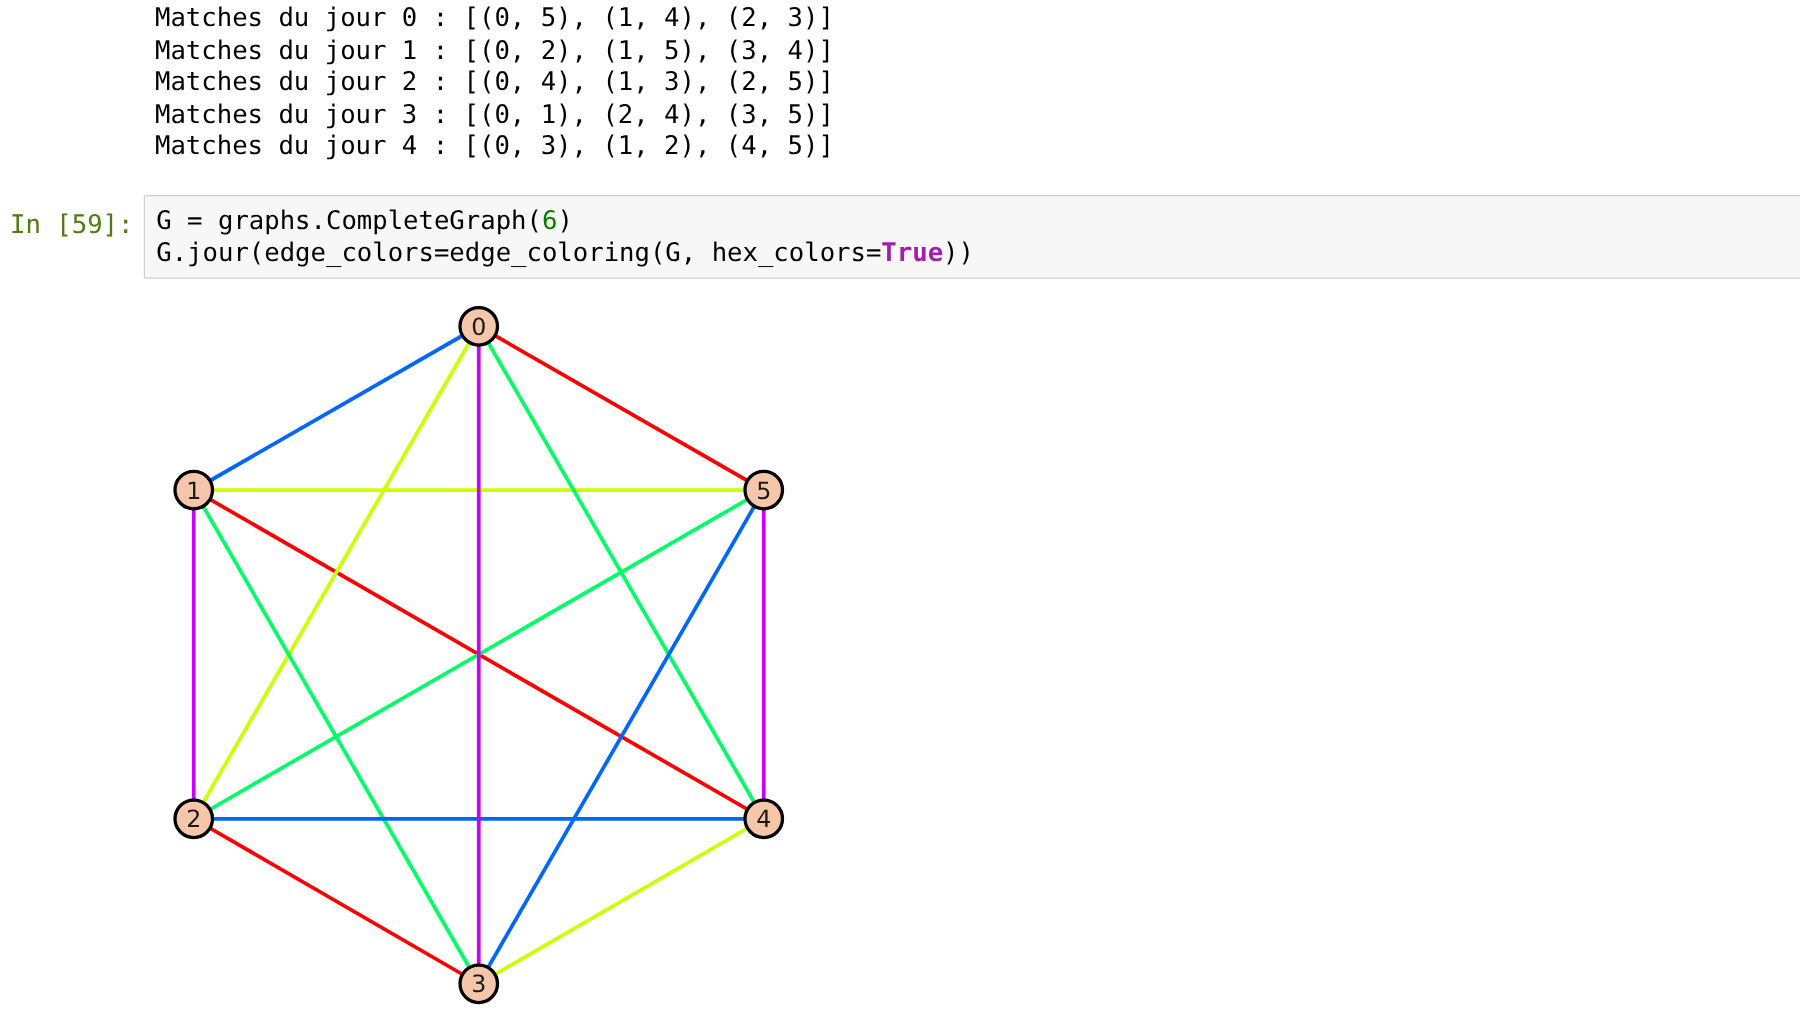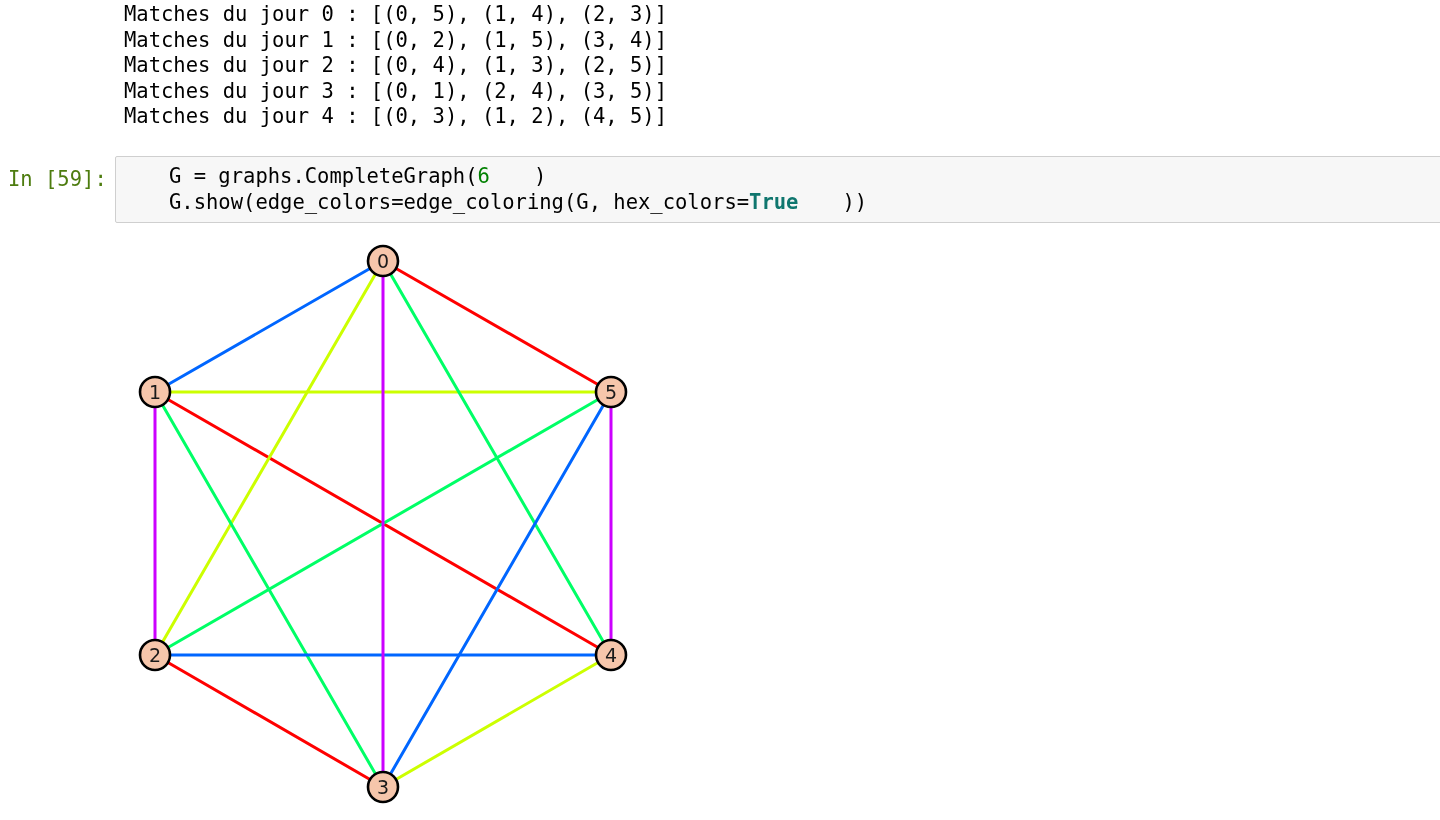--- a/index.html
+++ b/index.html
@@ -54,21 +54,21 @@
     min-height: 52px;
   }
   .code {
     margin: 0;
     font-family: "DejaVu Sans Mono", "Liberation Mono", monospace;
     font-size: 20.5px;
     line-height: 26px;
     color: #000000;
     white-space: pre;
   }
-  .tok-plain { color: #000000; margin-left: 44px; }
+  .tok-plain { color: #000000; }
   .tok-number { font-weight: normal; }
   .tok-keyword { font-weight: bold; }
 
   
   #graph-svg {
     position: absolute;
     left: 0;
     top: 0;
   }
   .node-label {
@@ -80,21 +80,21 @@
 </head>
 <body>
 
 <div id="page">
 
   <div class="output-area" id="output-area"><div class="output-line">Matches du jour 0 : [(0, 5), (1, 4), (2, 3)]</div><div class="output-line">Matches du jour 1 : [(0, 2), (1, 5), (3, 4)]</div><div class="output-line">Matches du jour 2 : [(0, 4), (1, 3), (2, 5)]</div><div class="output-line">Matches du jour 3 : [(0, 1), (2, 4), (3, 5)]</div><div class="output-line">Matches du jour 4 : [(0, 3), (1, 2), (4, 5)]</div></div>
 
   <div class="cell-row">
     <div class="prompt" style="color: #4d7c0f;">In [59]:</div>
     <div class="input-box" id="input-box" style="background: rgb(247, 247, 247); border-color: rgb(207, 207, 207);">
-      <pre class="code" id="code-editor"><div><span class="tok-plain">G = graphs.CompleteGraph(</span><span class="tok-number" style="color: rgb(0, 128, 0);">6</span><span class="tok-plain">)</span></div><div><span class="tok-plain">G.show(edge_colors=edge_coloring(G, hex_colors=</span><span class="tok-keyword" style="color: #0f766e;">True</span><span class="tok-plain">))</span></div></pre>
+      <pre class="code" id="code-editor"><div><span class="tok-plain">G = graphs.CompleteGraph(</span><span class="tok-number" style="color: rgb(0, 128, 0);">6</span><span class="tok-plain">)</span></div><div><span class="tok-plain">G.jour(edge_colors=edge_coloring(G, hex_colors=</span><span class="tok-keyword" style="color: #a21caf;">True</span><span class="tok-plain">))</span></div></pre>
     </div>
   </div>
 
   <svg id="graph-svg" width="1440" height="820" viewBox="0 0 1440 820">
       <line x1="383" y1="261" x2="611" y2="392" stroke="#ff0000" stroke-width="3" stroke-linecap="round"></line>
       <line x1="155" y1="392" x2="611" y2="655" stroke="#ff0000" stroke-width="3" stroke-linecap="round"></line>
       <line x1="155" y1="655" x2="383" y2="787" stroke="#ff0000" stroke-width="3" stroke-linecap="round"></line>
       <line x1="383" y1="261" x2="155" y2="655" stroke="#ccff00" stroke-width="3" stroke-linecap="round"></line>
       <line x1="155" y1="392" x2="611" y2="392" stroke="#ccff00" stroke-width="3" stroke-linecap="round"></line>
       <line x1="383" y1="787" x2="611" y2="655" stroke="#ccff00" stroke-width="3" stroke-linecap="round"></line>

